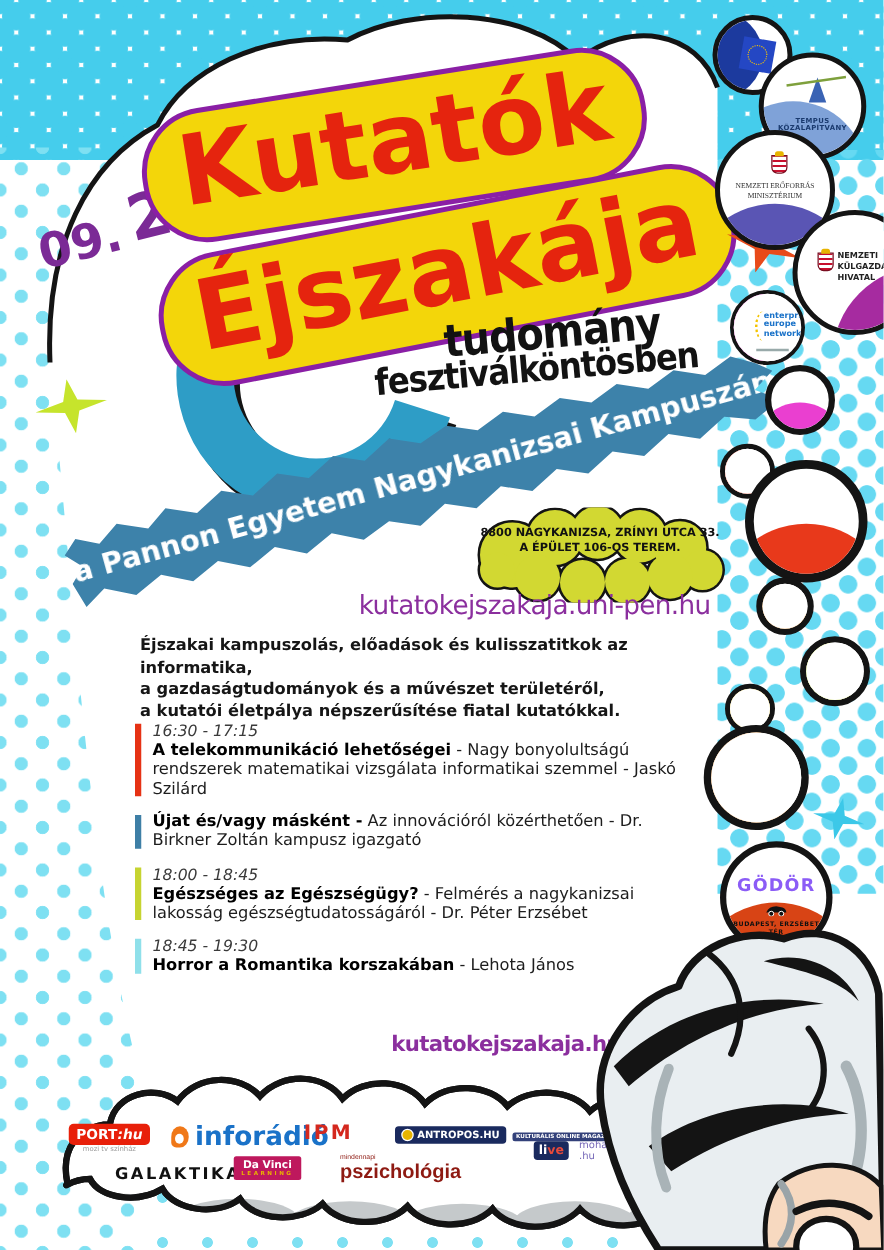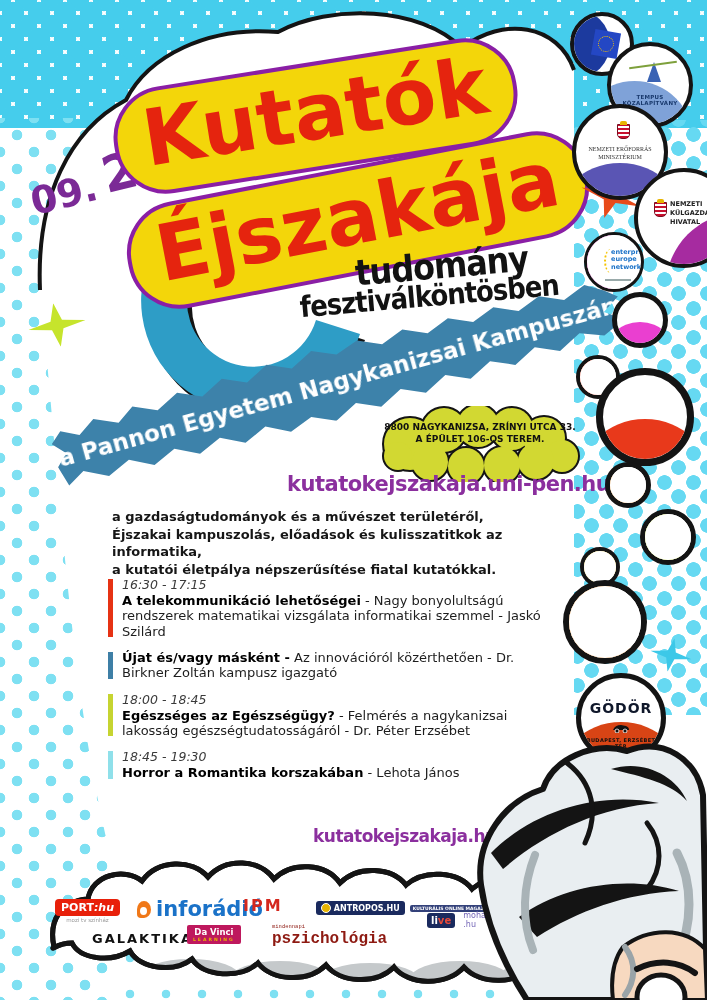--- a/index.html
+++ b/index.html
@@ -43,21 +43,21 @@
   .ribbon{left:55px;top:415px;width:585px;height:74px;background:#3d82aa;
     transform:rotate(-15.5deg);transform-origin:30px 50%;
     display:flex;align-items:center;justify-content:center;
     color:#fff;font-weight:800;font-size:23px;white-space:nowrap;
     filter:drop-shadow(2px 2px 0 #141414) drop-shadow(-2px -2px 0 #141414) drop-shadow(2px -2px 0 #141414) drop-shadow(-2px 2px 0 #141414);
     clip-path:polygon(0% 28%,2% 14%,5% 26%,8% 10%,12% 24%,15% 8%,19% 22%,23% 6%,27% 20%,31% 4%,35% 18%,39% 2%,43% 16%,47% 0%,51% 14%,55% 3%,59% 17%,63% 5%,67% 19%,71% 7%,75% 21%,79% 9%,83% 23%,87% 11%,91% 25%,95% 13%,98% 27%,100% 40%,97% 55%,100% 72%,96% 86%,92% 74%,88% 90%,84% 76%,80% 92%,76% 78%,72% 94%,68% 80%,64% 96%,60% 82%,56% 98%,52% 84%,48% 100%,44% 86%,40% 98%,36% 82%,32% 96%,28% 80%,24% 94%,20% 78%,16% 92%,12% 76%,8% 90%,4% 74%,1% 88%,0% 60%,2% 45%);}
 
   
   .addr-text{left:384px;top:421px;width:192px;text-align:center;color:#111;
     font-weight:800;font-size:9px;line-height:1.35;}
-  .url-main{left:287px;top:472px;color:#8b2f9e;font-weight:700;font-size:21px;letter-spacing:-0.5px;}
+  .url-main{left:287px;top:472px;color:#8b2f9e;font-weight:400;font-size:21px;letter-spacing:-0.5px;}
   .url-footer{left:313px;top:826px;color:#8b2f9e;font-weight:800;font-size:17px;letter-spacing:-0.5px;}
 
   
   .intro{left:112px;top:508px;width:460px;color:#161616;font-weight:700;font-size:13px;line-height:1.35;}
   .schedule{left:108px;top:577px;width:452px;}
   .sch-item{position:relative;padding-left:14px;margin-bottom:11px;}
   .sch-bar{position:absolute;left:0;top:2px;bottom:2px;width:5px;}
   .sch-time{font-style:italic;font-size:12.5px;color:#3a3a3a;margin-bottom:1px;}
   .sch-text{font-size:13px;color:#1d1d1d;line-height:1.18;}
   .sch-title{font-weight:800;color:#000;}
@@ -147,22 +147,22 @@
     </g>
   </svg>
   <div class="abs addr-text">
     <div>8800 NAGYKANIZSA, ZRÍNYI UTCA 33.</div>
     <div>A ÉPÜLET 106-OS TEREM.</div>
   </div>
 
   <div class="abs url-main">kutatokejszakaja.uni-pen.hu</div>
 
   <div class="abs intro">
+    <div>Éjszakai kampuszolás, előadások és kulisszatitkok az informatika,</div>
     <div>a gazdaságtudományok és a művészet területéről,</div>
-    <div>Éjszakai kampuszolás, előadások és kulisszatitkok az informatika,</div>
     <div>a kutatói életpálya népszerűsítése fiatal kutatókkal.</div>
   </div>
 
   <div class="abs schedule">
     <div class="sch-item">
       <div class="sch-bar" style="background: rgb(230, 50, 20);"></div>
       <div class="sch-time">16:30 - 17:15</div>
       <div class="sch-text"><span class="sch-title">A telekommunikáció lehetőségei</span> <span>- Nagy bonyolultságú rendszerek matematikai vizsgálata informatikai szemmel - Jaskó Szilárd</span></div>
     </div>
     <div class="sch-item">
@@ -256,21 +256,21 @@
     <div class="cmask" style="width:140%;height:140%;left:-10%;top:-15%;"></div>
   </div>
   <div class="bubble" style="left:563px;top:580px;width:84px;height:84px;border-width:6px;">
     <div class="cfill" style="width:140%;height:140%;left:-50%;top:-10%;background:#e8871e;"></div>
     <div class="cmask" style="width:150%;height:150%;left:-20%;top:-15%;"></div>
   </div>
 
   <div class="bubble" style="left:576px;top:673px;width:90px;height:90px;border-width:5px;">
     <div class="cfill" style="width:170%;height:170%;left:-35%;top:55%;background:#d84415;"></div>
     <div style="position:absolute;left:0;top:20px;width:100%;text-align:center;">
-      <span style="font-size:14px;font-weight:900;color:#0f172a;letter-spacing:1px;">GÖDÖR</span>
+      <span style="font-size:14px;font-weight:900;color:#8b5cf6;letter-spacing:1px;">GÖDÖR</span>
       <svg width="18" height="10" viewBox="0 0 18 10" style="display:inline-block;vertical-align:middle;">
         <path d="M1,7 Q3,2 9,2 L14,3 Q17,4 17,7 Z" fill="#111"></path>
         <circle cx="5" cy="8" r="2" fill="#111" stroke="#fff" stroke-width="0.8"></circle>
         <circle cx="13" cy="8" r="2" fill="#111" stroke="#fff" stroke-width="0.8"></circle>
       </svg>
       <div style="font-size:5px;font-weight:800;color:#111;letter-spacing:0.4px;margin-top:1px;">BUDAPEST, ERZSÉBET TÉR</div>
     </div>
   </div>
 
   <svg class="abs" style="left:40px;top:855px;" width="667" height="145" viewBox="0 0 667 145">
@@ -334,21 +334,21 @@
     <span style="color:#111;font-weight:900;font-size:13px;letter-spacing:2px;">GALAKTIKA</span>
   </div>
 
   <div class="sponsor" style="left:187px;top:925px;">
     <div class="box" style="background:#be185d;border-radius:2px;padding:2px 6px;font-size:8.5px;">
       <div>Da Vinci</div>
       <div style="font-size:4.5px;letter-spacing:2px;color:#e8b400;">LEARNING</div>
     </div>
   </div>
 
-  <div class="sponsor" style="left:272px;top:923px;font-family:Liberation Mono, monospace;color:#8e1a12;">
+  <div class="sponsor" style="left:272px;top:923px;font-family:Liberation Sans, sans-serif;color:#8e1a12;">
     <div style="font-size:5.5px;">mindennapi</div>
     <div style="font-size:16px;font-weight:700;">pszichológia</div>
   </div>
 
   <svg class="abs" style="left:475px;top:735px;" width="232" height="265" viewBox="0 0 232 265">
     <path d="M 6,150 C 0,105 30,66 68,54 C 78,24 118,6 152,16 C 188,2 222,24 228,60 L 232,265 L 52,265 C 28,228 12,192 6,150 Z" fill="#e9eef1" stroke="#141414" stroke-width="6" stroke-linejoin="round"></path>
     <path d="M 16,118 C 58,76 122,56 184,68 C 124,72 70,98 28,134 Z" fill="#141414"></path>
     <path d="M 44,182 C 88,150 152,140 204,156 C 152,158 102,176 62,202 Z" fill="#141414"></path>
     <path d="M 136,34 C 168,24 200,40 212,66 C 196,48 168,42 136,34 Z" fill="#141414"></path>
     <path d="M 92,28 C 118,48 124,78 110,108" fill="none" stroke="#141414" stroke-width="5" stroke-linecap="round"></path>

